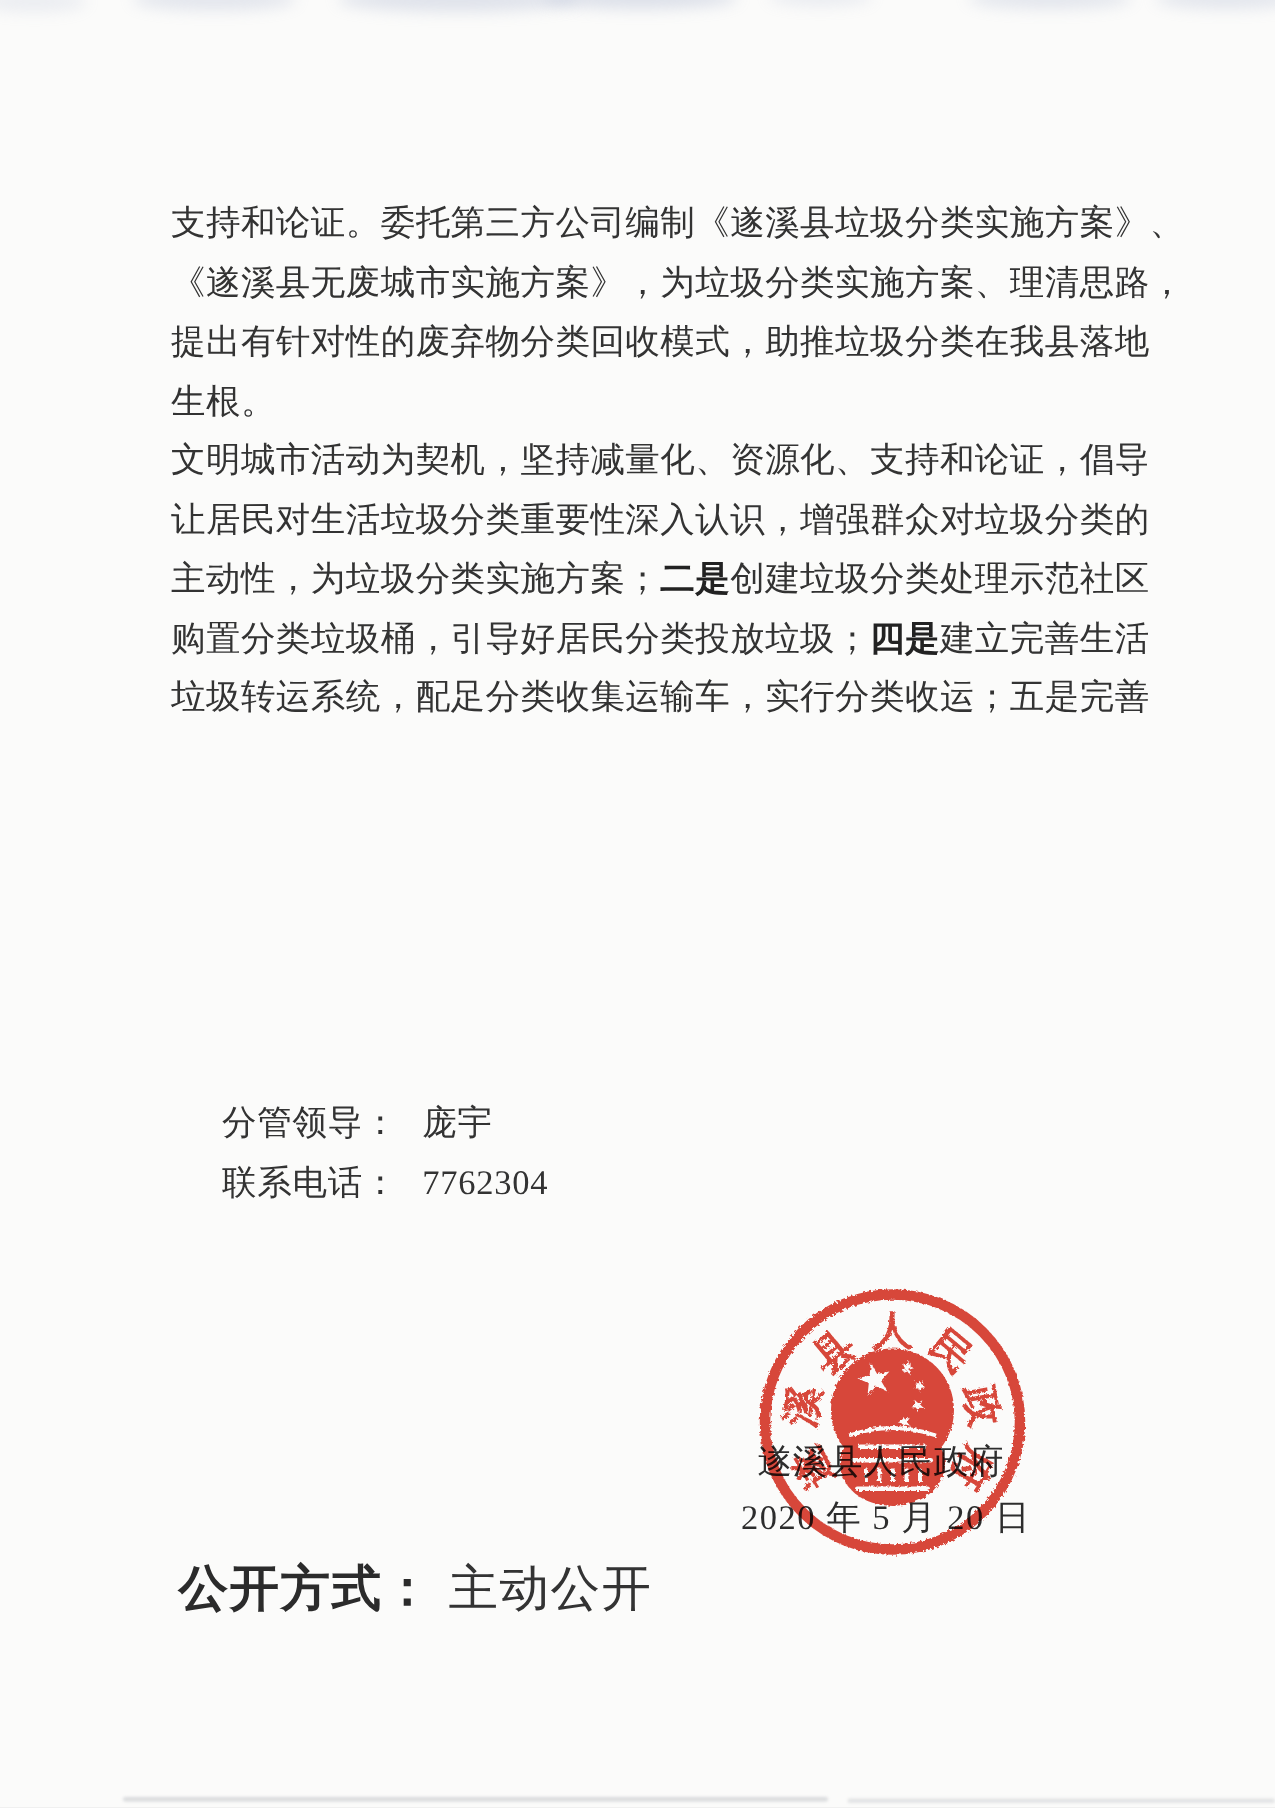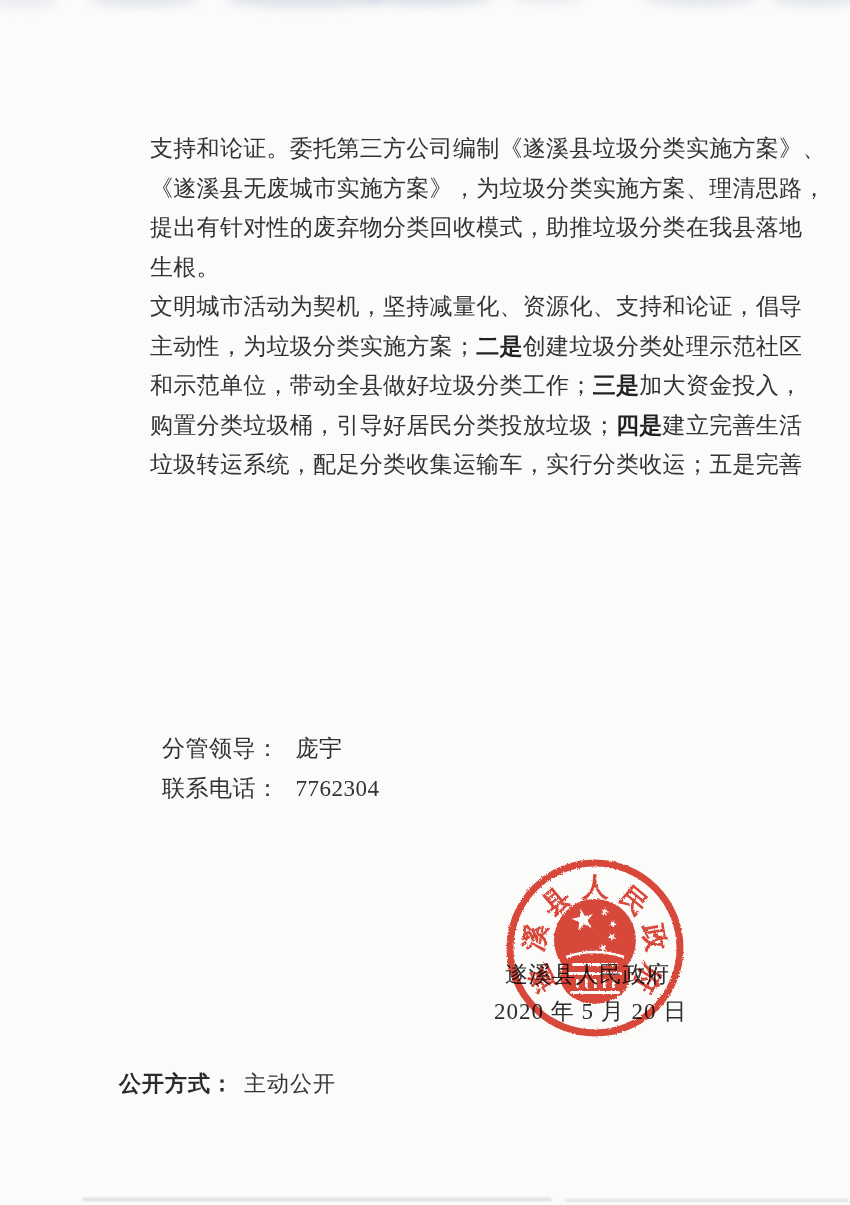--- a/index.html
+++ b/index.html
@@ -35,27 +35,27 @@
   .b1{left:82px;top:1198px;width:470px;opacity:.30;}
   .b2{left:565px;top:1199px;width:285px;opacity:.22;}
   
   .body-text{
     position:absolute;
     left:114px;top:129px;width:676px;
     font-size:23px;line-height:39.5px;
     letter-spacing:.3px;
     color:#333;
   }
-  .body-text .line{white-space:nowrap;margin-left:36px;}
+  .body-text .line{white-space:nowrap;}
   .body-text .line.indent{text-indent:38px;}
   .body-text .em{font-weight:700;color:#222;}
   
   .contact{
     position:absolute;
-    left:162px;top:729px;
+    left:148px;top:729px;
     font-size:23px;line-height:40px;
     color:#333;letter-spacing:.5px;
   }
   .contact .value{margin-left:16px;}
   
   .issuer{
     position:absolute;left:505px;top:963px;
     font-size:23px;line-height:1;letter-spacing:.5px;color:#2d2d2d;
     z-index:2;white-space:nowrap;
   }
@@ -75,22 +75,22 @@
   .seal-ring{fill:none;stroke:var(--seal-color,#d8382c);stroke-width:7;}
   .seal-char{
     fill:var(--seal-color,#d8382c);
     font-family:"Liberation Serif","DejaVu Serif",serif;
     font-size:27px;font-weight:600;
   }
   .seal-red{fill:var(--seal-color,#d8382c);}
   .seal-white{fill:#ffffff;}
   
   .footer{
-    position:absolute;left:119px;top:1073px;
-    font-size:22px;line-height:1;color:#333;
+    position:absolute;left:119px;top:1042px;
+    font-size:33px;line-height:1;color:#333;
     letter-spacing:1px;white-space:nowrap;
   }
   .footer .label{
     font-family:"Liberation Sans","DejaVu Sans",sans-serif;
     font-weight:700;color:#2b2b2b;
   }
   .footer .value{margin-left:10px;}
 </style>
 </head>
 <body>
@@ -104,22 +104,22 @@
   <div class="smudge s5"></div>
   <div class="smudge s6"></div>
   <div class="smudge s7"></div>
 
   <div class="body-text">
       <div class="line"><span>支持和论证。委托第三方公司编制《遂溪县垃圾分类实施方案》、</span></div>
       <div class="line"><span>《遂溪县无废城市实施方案》，为垃圾分类实施方案、理清思路，</span></div>
       <div class="line"><span>提出有针对性的废弃物分类回收模式，助推垃圾分类在我县落地</span></div>
       <div class="line"><span>生根。</span></div>
       <div class="line"><span>文明城市活动为契机，坚持减量化、资源化、支持和论证，倡导</span></div>
+      <div class="line"><span>让居民对生活垃圾分类重要性深入认识，增强群众对垃圾分类的</span></div>
       <div class="line"><span>主动性，为垃圾分类实施方案；</span><span class="em">二是</span><span>创建垃圾分类处理示范社区</span></div>
-      <div class="line"><span>和示范单位，带动全县做好垃圾分类工作；</span><span class="em">三是</span><span>加大资金投入，</span></div>
       <div class="line"><span>购置分类垃圾桶，引导好居民分类投放垃圾；</span><span class="em">四是</span><span>建立完善生活</span></div>
       <div class="line"><span>垃圾转运系统，配足分类收集运输车，实行分类收运；五是完善</span></div>
     </div>
 
   <div class="contact">
     <div>
       <span class="label">分管领导：</span><span class="value">庞宇</span>
     </div>
     <div>
       <span class="label">联系电话：</span><span class="value">7762304</span>

